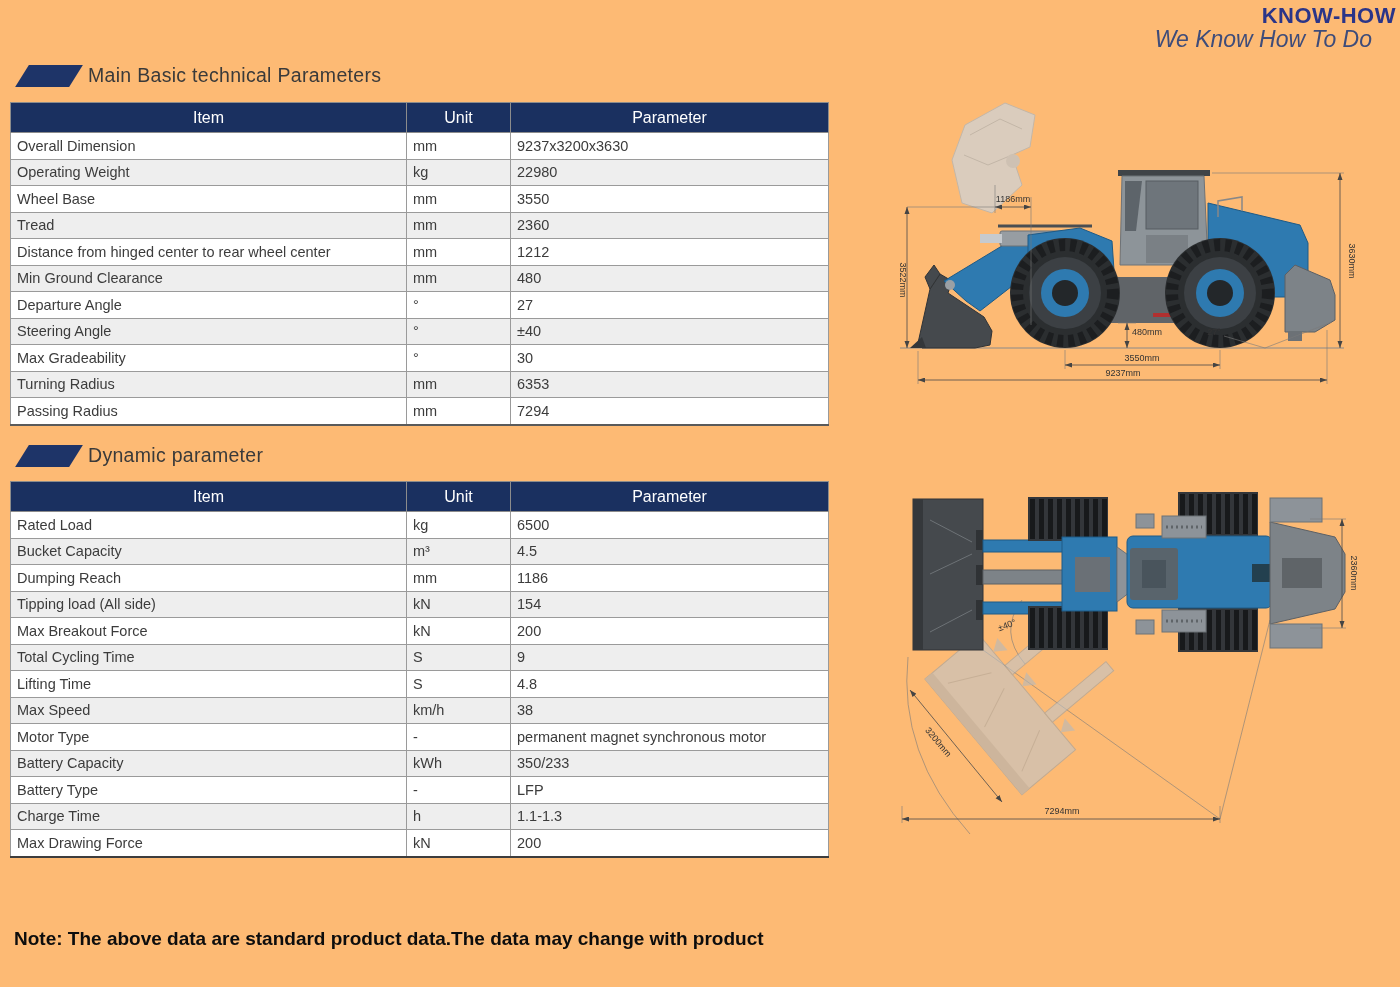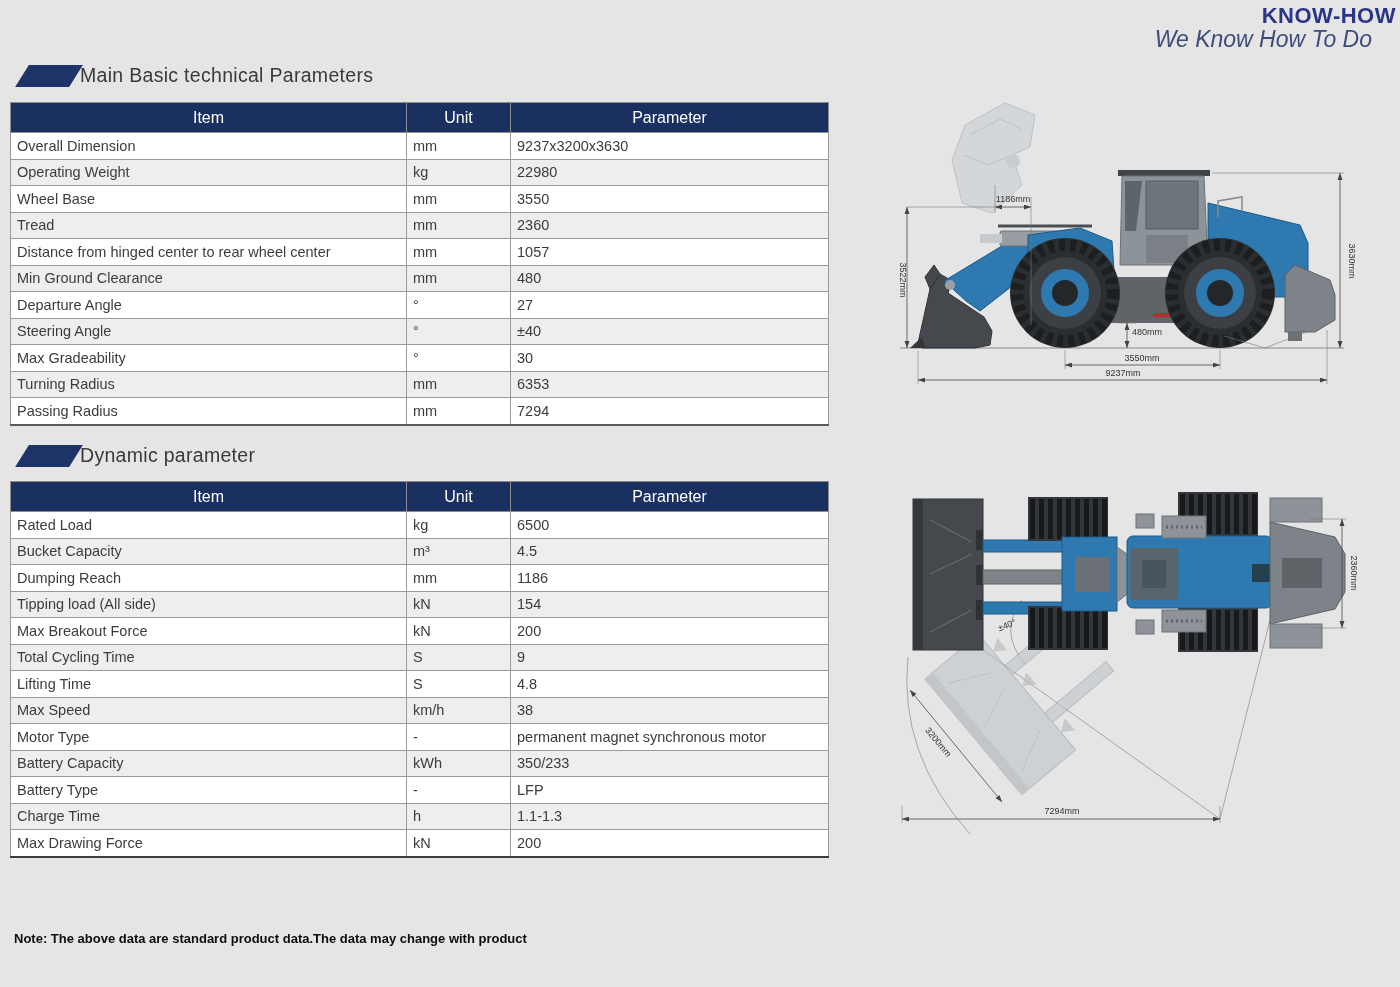--- a/index.html
+++ b/index.html
@@ -1,45 +1,45 @@
 <!DOCTYPE html>
 <html><head>
 <meta charset="utf-8">
 <style>
   html,body{margin:0;padding:0;background:#ffffff;}
-  .page{position:relative;width:1400px;height:987px;background:#e5e5e5;overflow:hidden;
+  .page{position:relative;width:1400px;height:987px;background:#fdba74;overflow:hidden;
         font-family:"Liberation Sans",sans-serif;color:#3c3c3c;}
 
   
   .logo{position:absolute;top:4px;right:4px;text-align:right;}
   .logo .brand{font-size:22px;font-weight:bold;letter-spacing:.5px;color:#2b3588;line-height:24px;}
   .logo .tagline{font-size:23px;color:#3e4c7a;line-height:22px;padding-right:24px;font-style:italic;}
 
   
-  .section-title{position:absolute;left:14px;display:flex;align-items:center;gap:4px;}
+  .section-title{position:absolute;left:14px;display:flex;align-items:center;gap:12px;}
   .pgram{width:54px;height:22px;background:#1e3468;transform:skewX(-32deg);margin-left:8px;}
   .title-text{font-size:19.5px;color:#3a3a3a;letter-spacing:.3px;}
 
   
   table.spec{position:absolute;left:10px;border-collapse:collapse;width:818px;table-layout:fixed;
              border:1px solid #8c8c8c;}
   table.spec th{background:#1a3060;color:#ffffff;font-weight:400;font-size:16px;text-align:center;
                 height:29px;padding:0 6px;border:1px solid #8c8c8c;}
   table.spec th + th{border-left:1px dashed rgba(255,255,255,.9);}
   table.spec td{height:25.5px;padding:0 6px;font-size:14.5px;color:#3c3c3c;
                 border:1px solid #9a9a9a;white-space:nowrap;overflow:hidden;}
   table.spec tbody tr:nth-child(even) td{background:#eeeeee;}
   table.spec tbody tr:nth-child(odd) td{background:#ffffff;}
   #table-basic{top:102px;border-bottom:2px solid #5a5a5a;}
   #table-dynamic{top:481px;border-bottom:2px solid #3d3d3d;}
   #title-basic{top:64px;}
   #title-dynamic{top:444px;}
 
   
-  .note{position:absolute;left:14px;top:926px;width:830px;font-weight:bold;font-size:13px;
+  .note{position:absolute;left:14px;top:926px;width:830px;font-weight:bold;font-size:19px;
         line-height:26px;color:#0d0d0d;}
 
   
   .fig{position:absolute;}
   #fig-side{left:880px;top:85px;width:520px;height:320px;}
   #fig-top{left:880px;top:462px;width:520px;height:400px;}
   .dim{stroke:#4a4a4a;stroke-width:.8;fill:none;}
   .ext{stroke:#7a7a7a;stroke-width:.6;fill:none;}
   .dimtxt{fill:#333;font-size:9px;font-family:"Liberation Sans",sans-serif;}
 </style>
@@ -88,21 +88,21 @@
           <td>3550</td>
         </tr>
         <tr>
           <td>Tread</td>
           <td>mm</td>
           <td>2360</td>
         </tr>
         <tr>
           <td>Distance from hinged center to rear wheel center</td>
           <td>mm</td>
-          <td>1057</td>
+          <td>1212</td>
         </tr>
         <tr>
           <td>Min Ground Clearance</td>
           <td>mm</td>
           <td>480</td>
         </tr>
         <tr>
           <td>Departure Angle</td>
           <td>°</td>
           <td>27</td>

